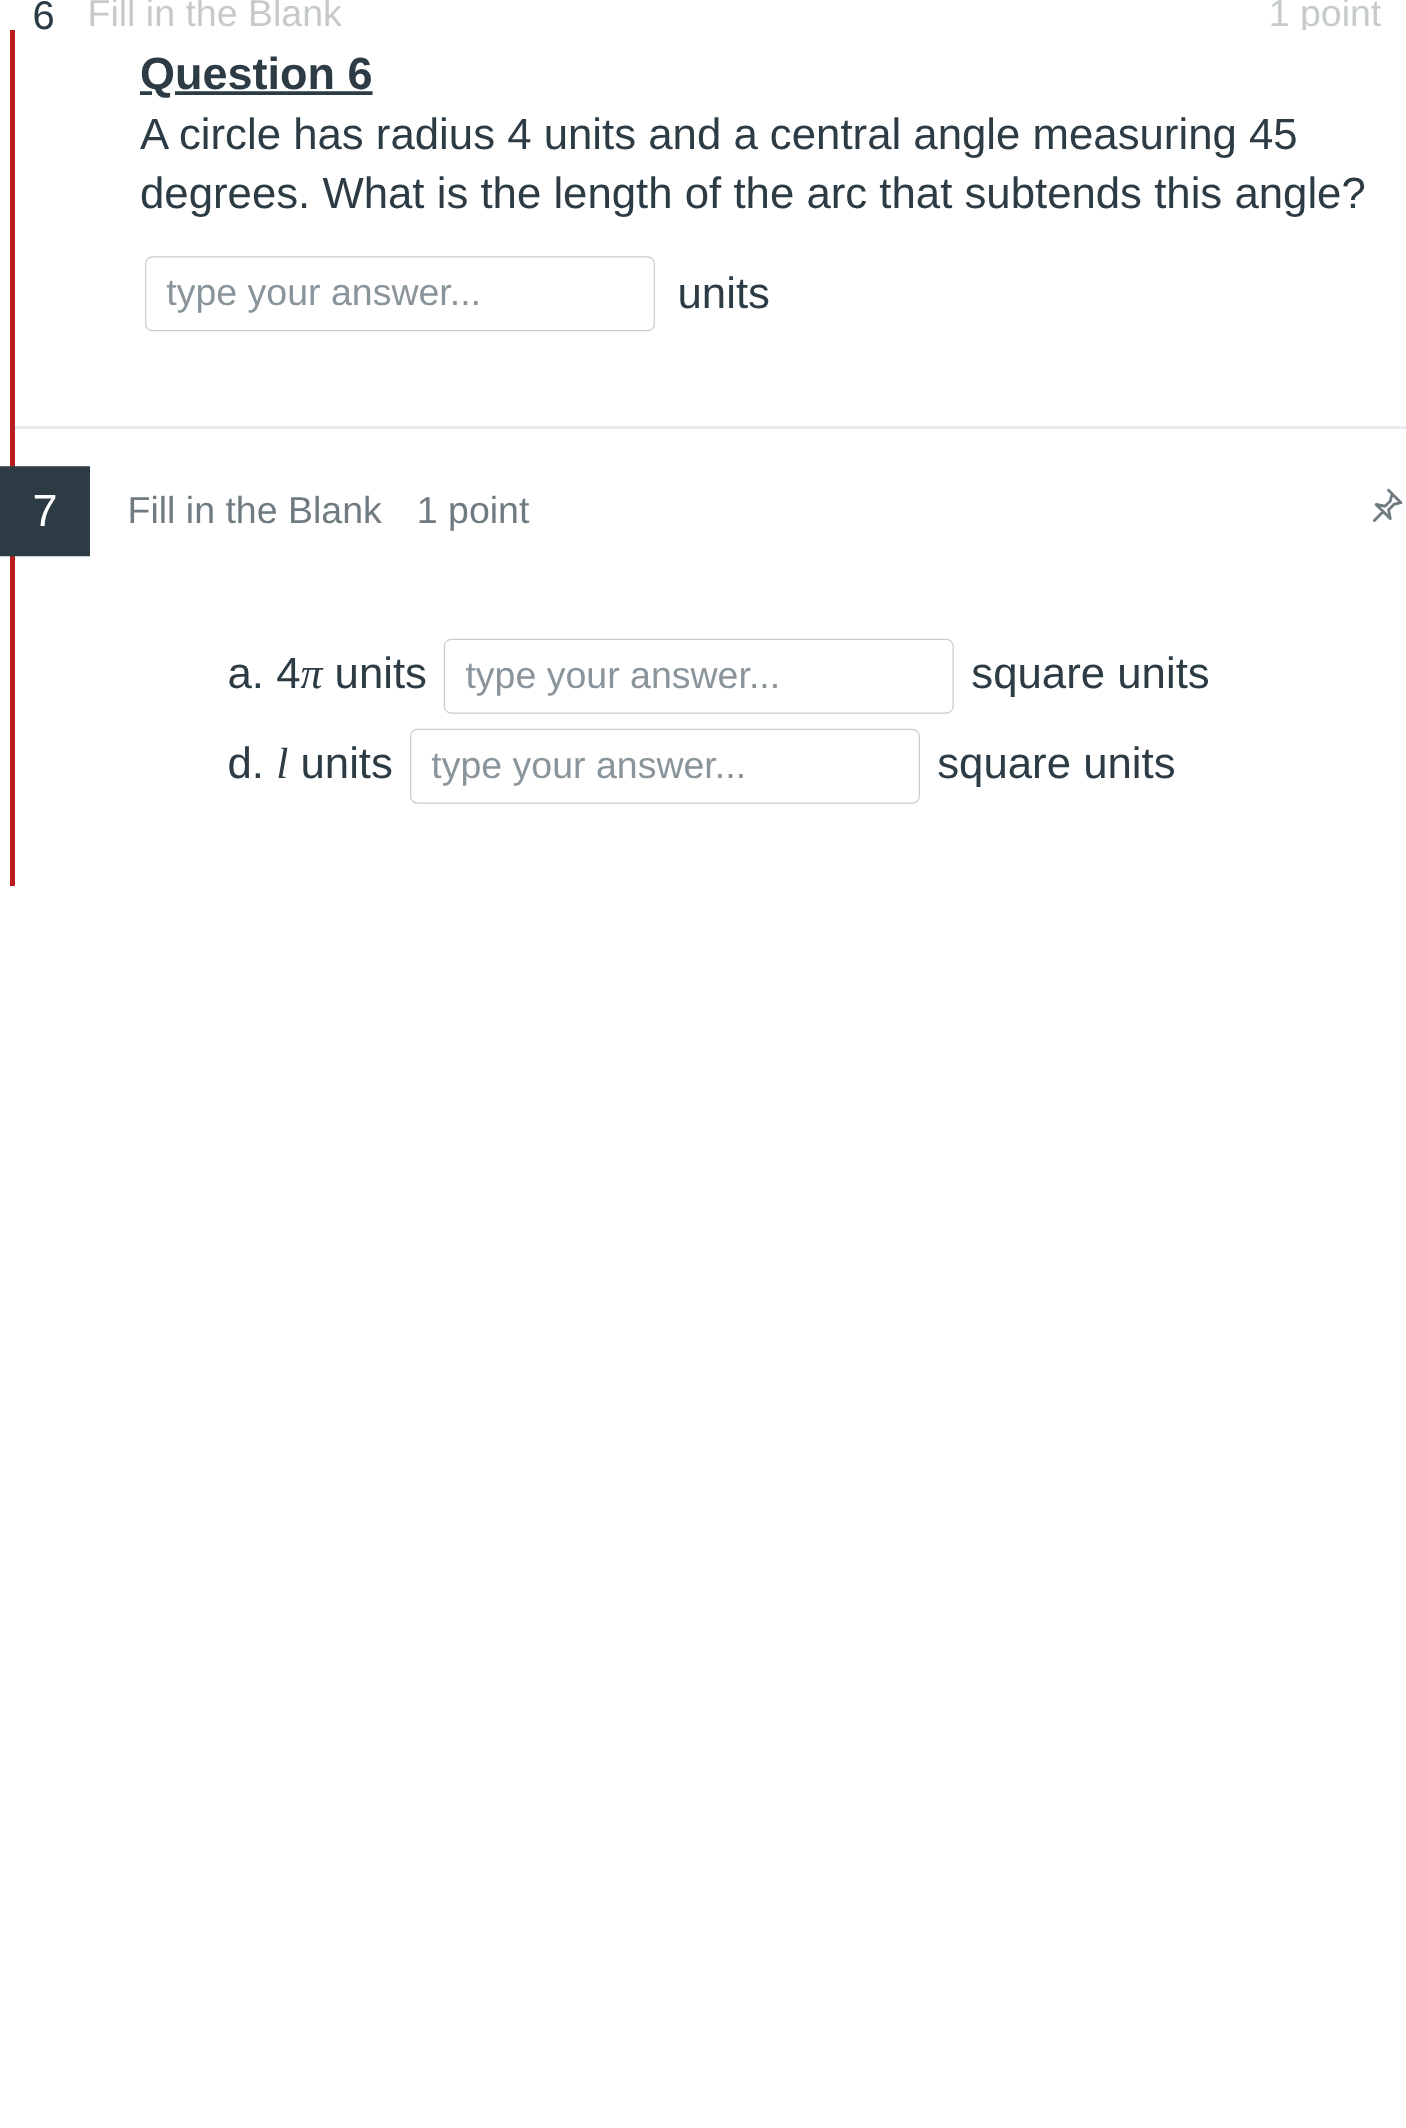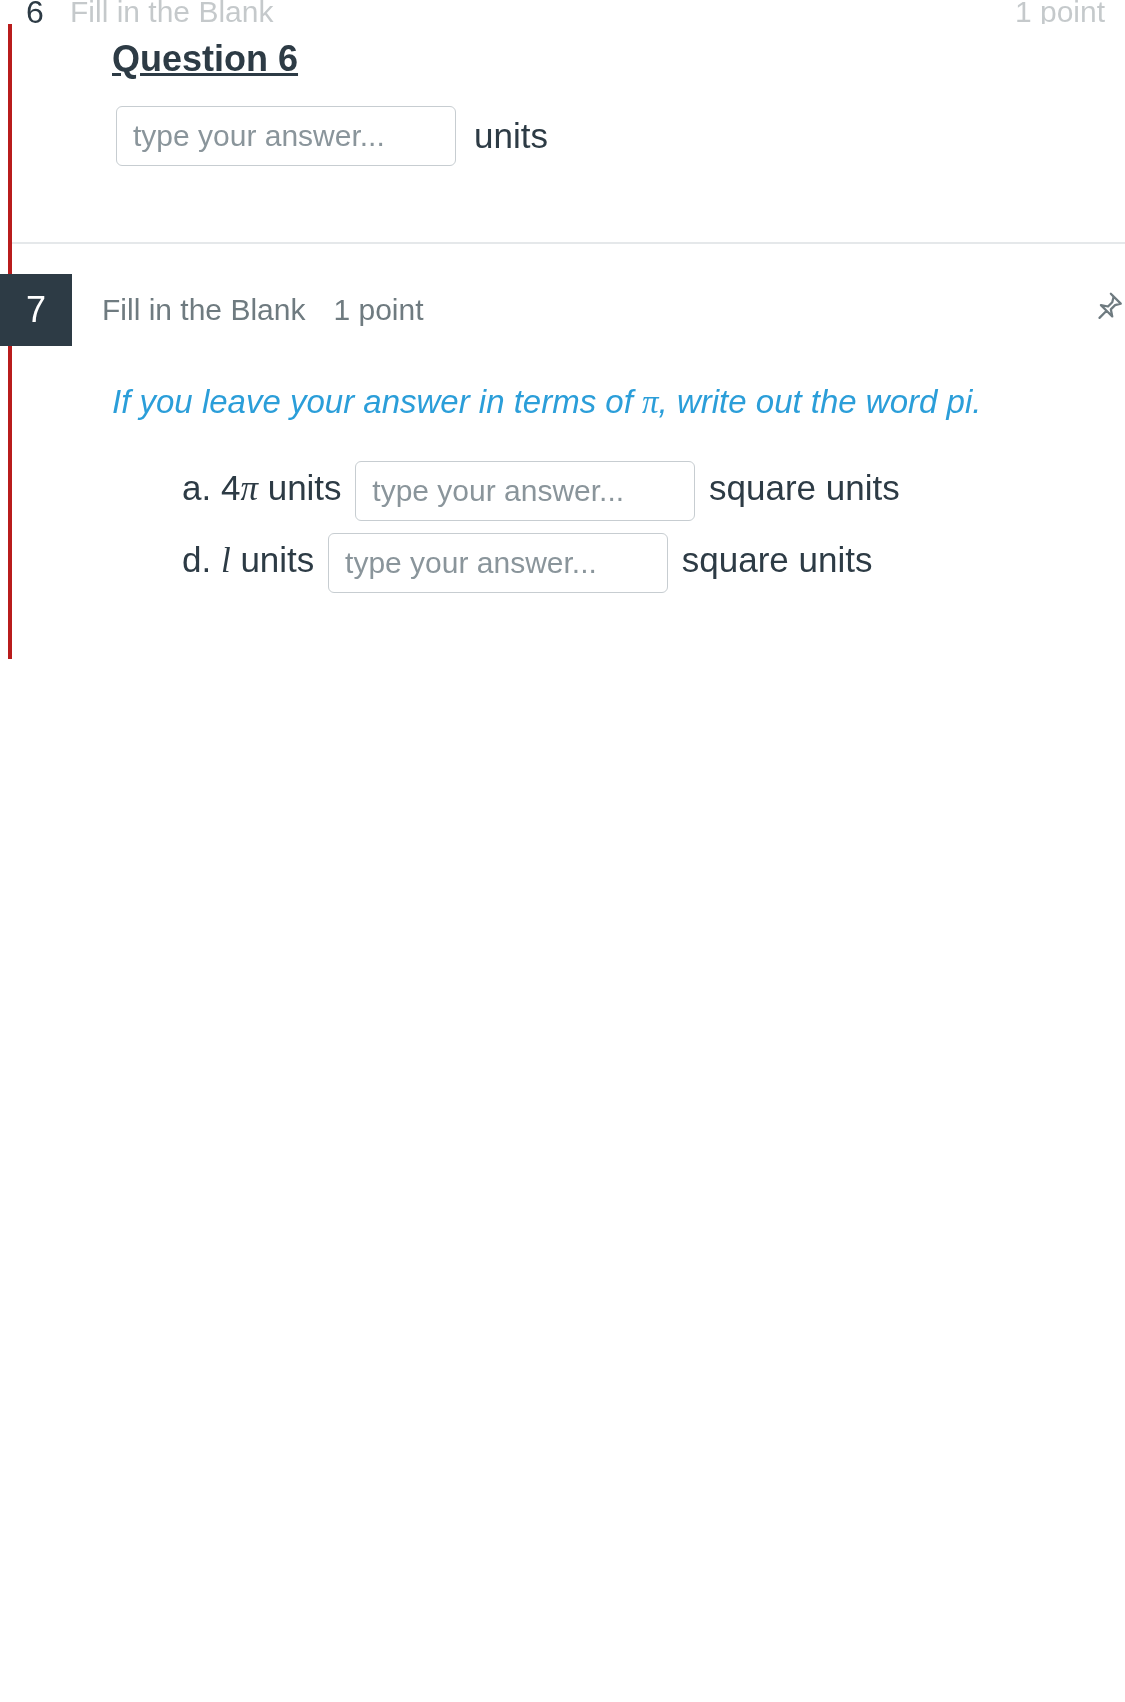--- a/index.html
+++ b/index.html
@@ -31,21 +31,21 @@
   }
   .q-text { font-size: 35px; line-height: 1.35; }
   .ans-row { margin-top: 20px; display: flex; flex-wrap: wrap; align-items: center; gap: 14px; }
   .ans-list { margin-top: 30px; padding-left: 70px; font-size: 35px; line-height: 1.7; }
   input.blank {
     font-size: 30px;
     padding: 12px 16px;
     border: 1px solid #c7cdd1;
     border-radius: 6px;
     color: #2d3b45;
-    width: 340px;
+    width: 408px;
     vertical-align: middle;
     margin: 6px 4px;
   }
   input.blank::placeholder { color: #8a959b; }
   .unit { font-size: 35px; }
   .hr { border-top: 2px solid #e5e8ea; margin: 10px 0 0 0; }
   .q-header {
     display: flex; align-items: center;
     padding: 30px 12px 30px 0;
     color: #6f7b80;
@@ -84,43 +84,41 @@
   <div class="top-partial">
     <div class="num">6</div>
     <div class="txt">Fill in the Blank</div>
     <div class="pt">1 point</div>
   </div>
 
   <div class="edge">
 
     <div class="q-body">
       <div class="q-title">Question 6</div>
+      <div class="q-text">A circle has radius 4 units and a central angle measuring 45 degrees. What is the length of the arc that subtends this angle?</div>
       <div class="ans-row">
         <input class="blank" type="text" placeholder="type your answer..." style="">
         <span class="unit">units</span>
       </div>
     </div>
 
     <div class="hr"></div>
 
     <div class="q-header">
       <div class="num-box">7</div>
       <span class="type">Fill in the Blank</span>
       <span class="pts">1 point</span>
       <span class="pin">
         <svg width="34" height="34" viewBox="0 0 24 24" fill="none" stroke="#6f7b80" stroke-width="1.6">
           <path d="M14 3l7 7-4 1-3 3 1 5-4-4-5 5 5-5-4-4 5 1 3-3 1-4z" stroke-linejoin="round"></path>
         </svg>
       </span>
     </div>
 
     <div class="q-body" style="padding-top:0">
-      <div class="hint">
-        <span>If you leave your answer in terms of </span><span class="pi">π</span><span>, write out the word pi.</span>
-      </div>
 
       <div class="ans-list">
         <div>
           <span>a. 4</span><span class="pi">π</span><span> units</span>
           <input class="blank" type="text" placeholder="type your answer..." style="">
           <span>square units</span>
         </div>
         <div>
           <span>d. </span><span class="lvar">l</span><span> units</span>
           <input class="blank" type="text" placeholder="type your answer..." style="">

